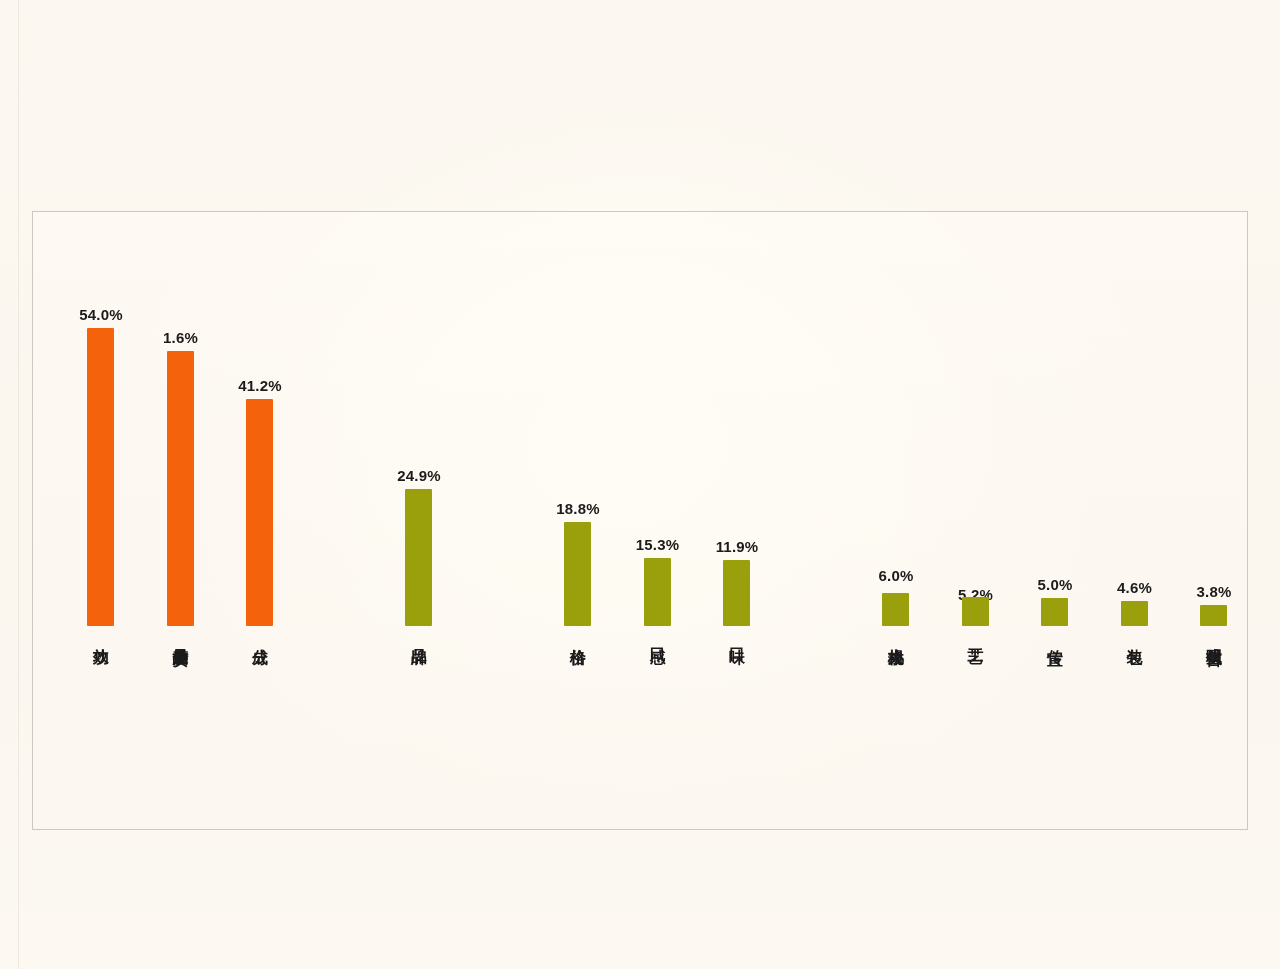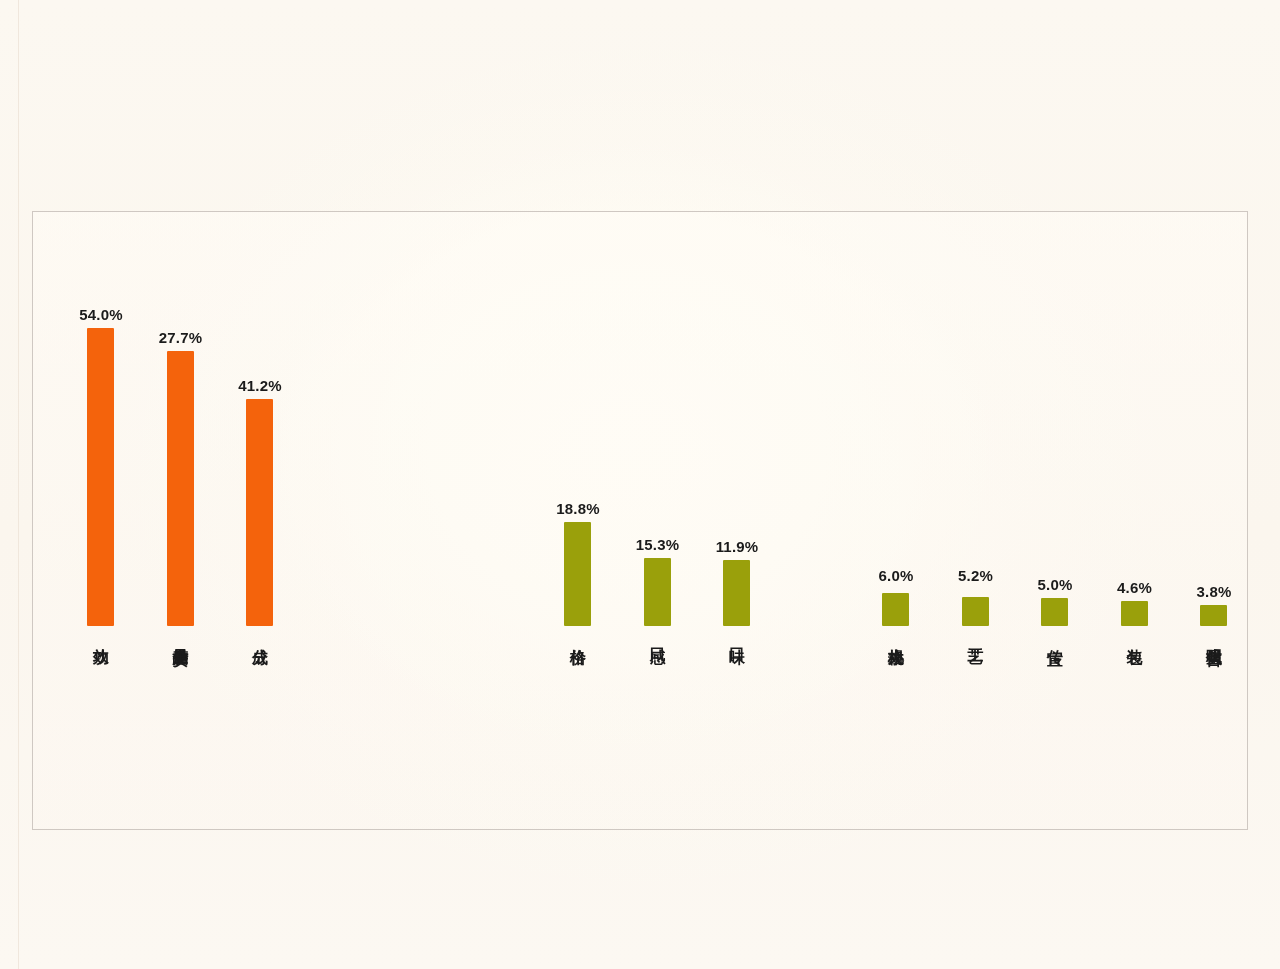--- a/index.html
+++ b/index.html
@@ -114,33 +114,40 @@
 <div id="chart-frame">
   <div id="plot-area">
       <div class="bar-group" style="left: 28px;">
         <div class="value-label" style="top: 93.92px;">54.0%</div>
         <div class="bar orange" title="功效 54.0%" style="top: 115.92px; height: 298.08px; background: rgb(244, 99, 12);"></div>
         <div class="cat-label-wrap" style="top: 424px;">
           <div class="cat-label" style="position: static; width: auto;">功效</div>
         </div>
       </div>
       <div class="bar-group" style="left: 107.5px;">
-        <div class="value-label" style="top: 116.552px;">27.7%</div>
+        <div class="value-label" style="top: 116.552px;">1.6%</div>
         <div class="bar orange" title="产品质量安全 49.9%" style="top: 138.552px; height: 275.448px; background: rgb(244, 99, 12);"></div>
         <div class="cat-label-wrap" style="top: 424px;">
           <div class="cat-label" style="position: static; width: auto;">产品质量安全</div>
         </div>
       </div>
       <div class="bar-group" style="left: 187px;">
         <div class="value-label" style="top: 164.576px;">41.2%</div>
         <div class="bar orange" title="成分 41.2%" style="top: 186.576px; height: 227.424px; background: rgb(244, 99, 12);"></div>
         <div class="cat-label-wrap" style="top: 424px;">
           <div class="cat-label" style="position: static; width: auto;">成分</div>
         </div>
       </div>
+      <div class="bar-group" style="left: 346px;">
+        <div class="value-label" style="top: 254.552px;">24.9%</div>
+        <div class="bar olive" title="品牌 24.9%" style="top: 276.552px; height: 137.448px; background: rgb(154, 160, 11);"></div>
+        <div class="cat-label-wrap" style="top: 424px;">
+          <div class="cat-label" style="position: static; width: auto;">品牌</div>
+        </div>
+      </div>
       <div class="bar-group" style="left: 505px;">
         <div class="value-label" style="top: 288.224px;">18.8%</div>
         <div class="bar olive" title="价格 18.8%" style="top: 310.224px; height: 103.776px; background: rgb(154, 160, 11);"></div>
         <div class="cat-label-wrap" style="top: 424px;">
           <div class="cat-label" style="position: static; width: auto;">价格</div>
         </div>
       </div>
       <div class="bar-group" style="left: 584.5px;">
         <div class="value-label" style="top: 323.552px;">15.3%</div>
         <div class="bar olive" title="口感 12.4%" style="top: 345.552px; height: 68.448px; background: rgb(154, 160, 11);"></div>
@@ -156,21 +163,21 @@
         </div>
       </div>
       <div class="bar-group" style="left: 823px;">
         <div class="value-label" style="top: 355px;">6.0%</div>
         <div class="bar olive" title="规格大小 6.0%" style="top: 380.88px; height: 33.12px; background: rgb(154, 160, 11);"></div>
         <div class="cat-label-wrap" style="top: 424px;">
           <div class="cat-label" style="position: static; width: auto;">规格大小</div>
         </div>
       </div>
       <div class="bar-group" style="left: 902.5px;">
-        <div class="value-label" style="top: 355px;">5.2%</div>
+        <div class="value-label" style="top: 374px;">5.2%</div>
         <div class="bar olive" title="工艺 5.2%" style="top: 385.296px; height: 28.704px; background: rgb(154, 160, 11);"></div>
         <div class="cat-label-wrap" style="top: 424px;">
           <div class="cat-label" style="position: static; width: auto;">工艺</div>
         </div>
       </div>
       <div class="bar-group" style="left: 982px;">
         <div class="value-label" style="top: 364.4px;">5.0%</div>
         <div class="bar olive" title="宣传 5.0%" style="top: 386.4px; height: 27.6px; background: rgb(154, 160, 11);"></div>
         <div class="cat-label-wrap" style="top: 424px;">
           <div class="cat-label" style="position: static; width: auto;">宣传</div>

